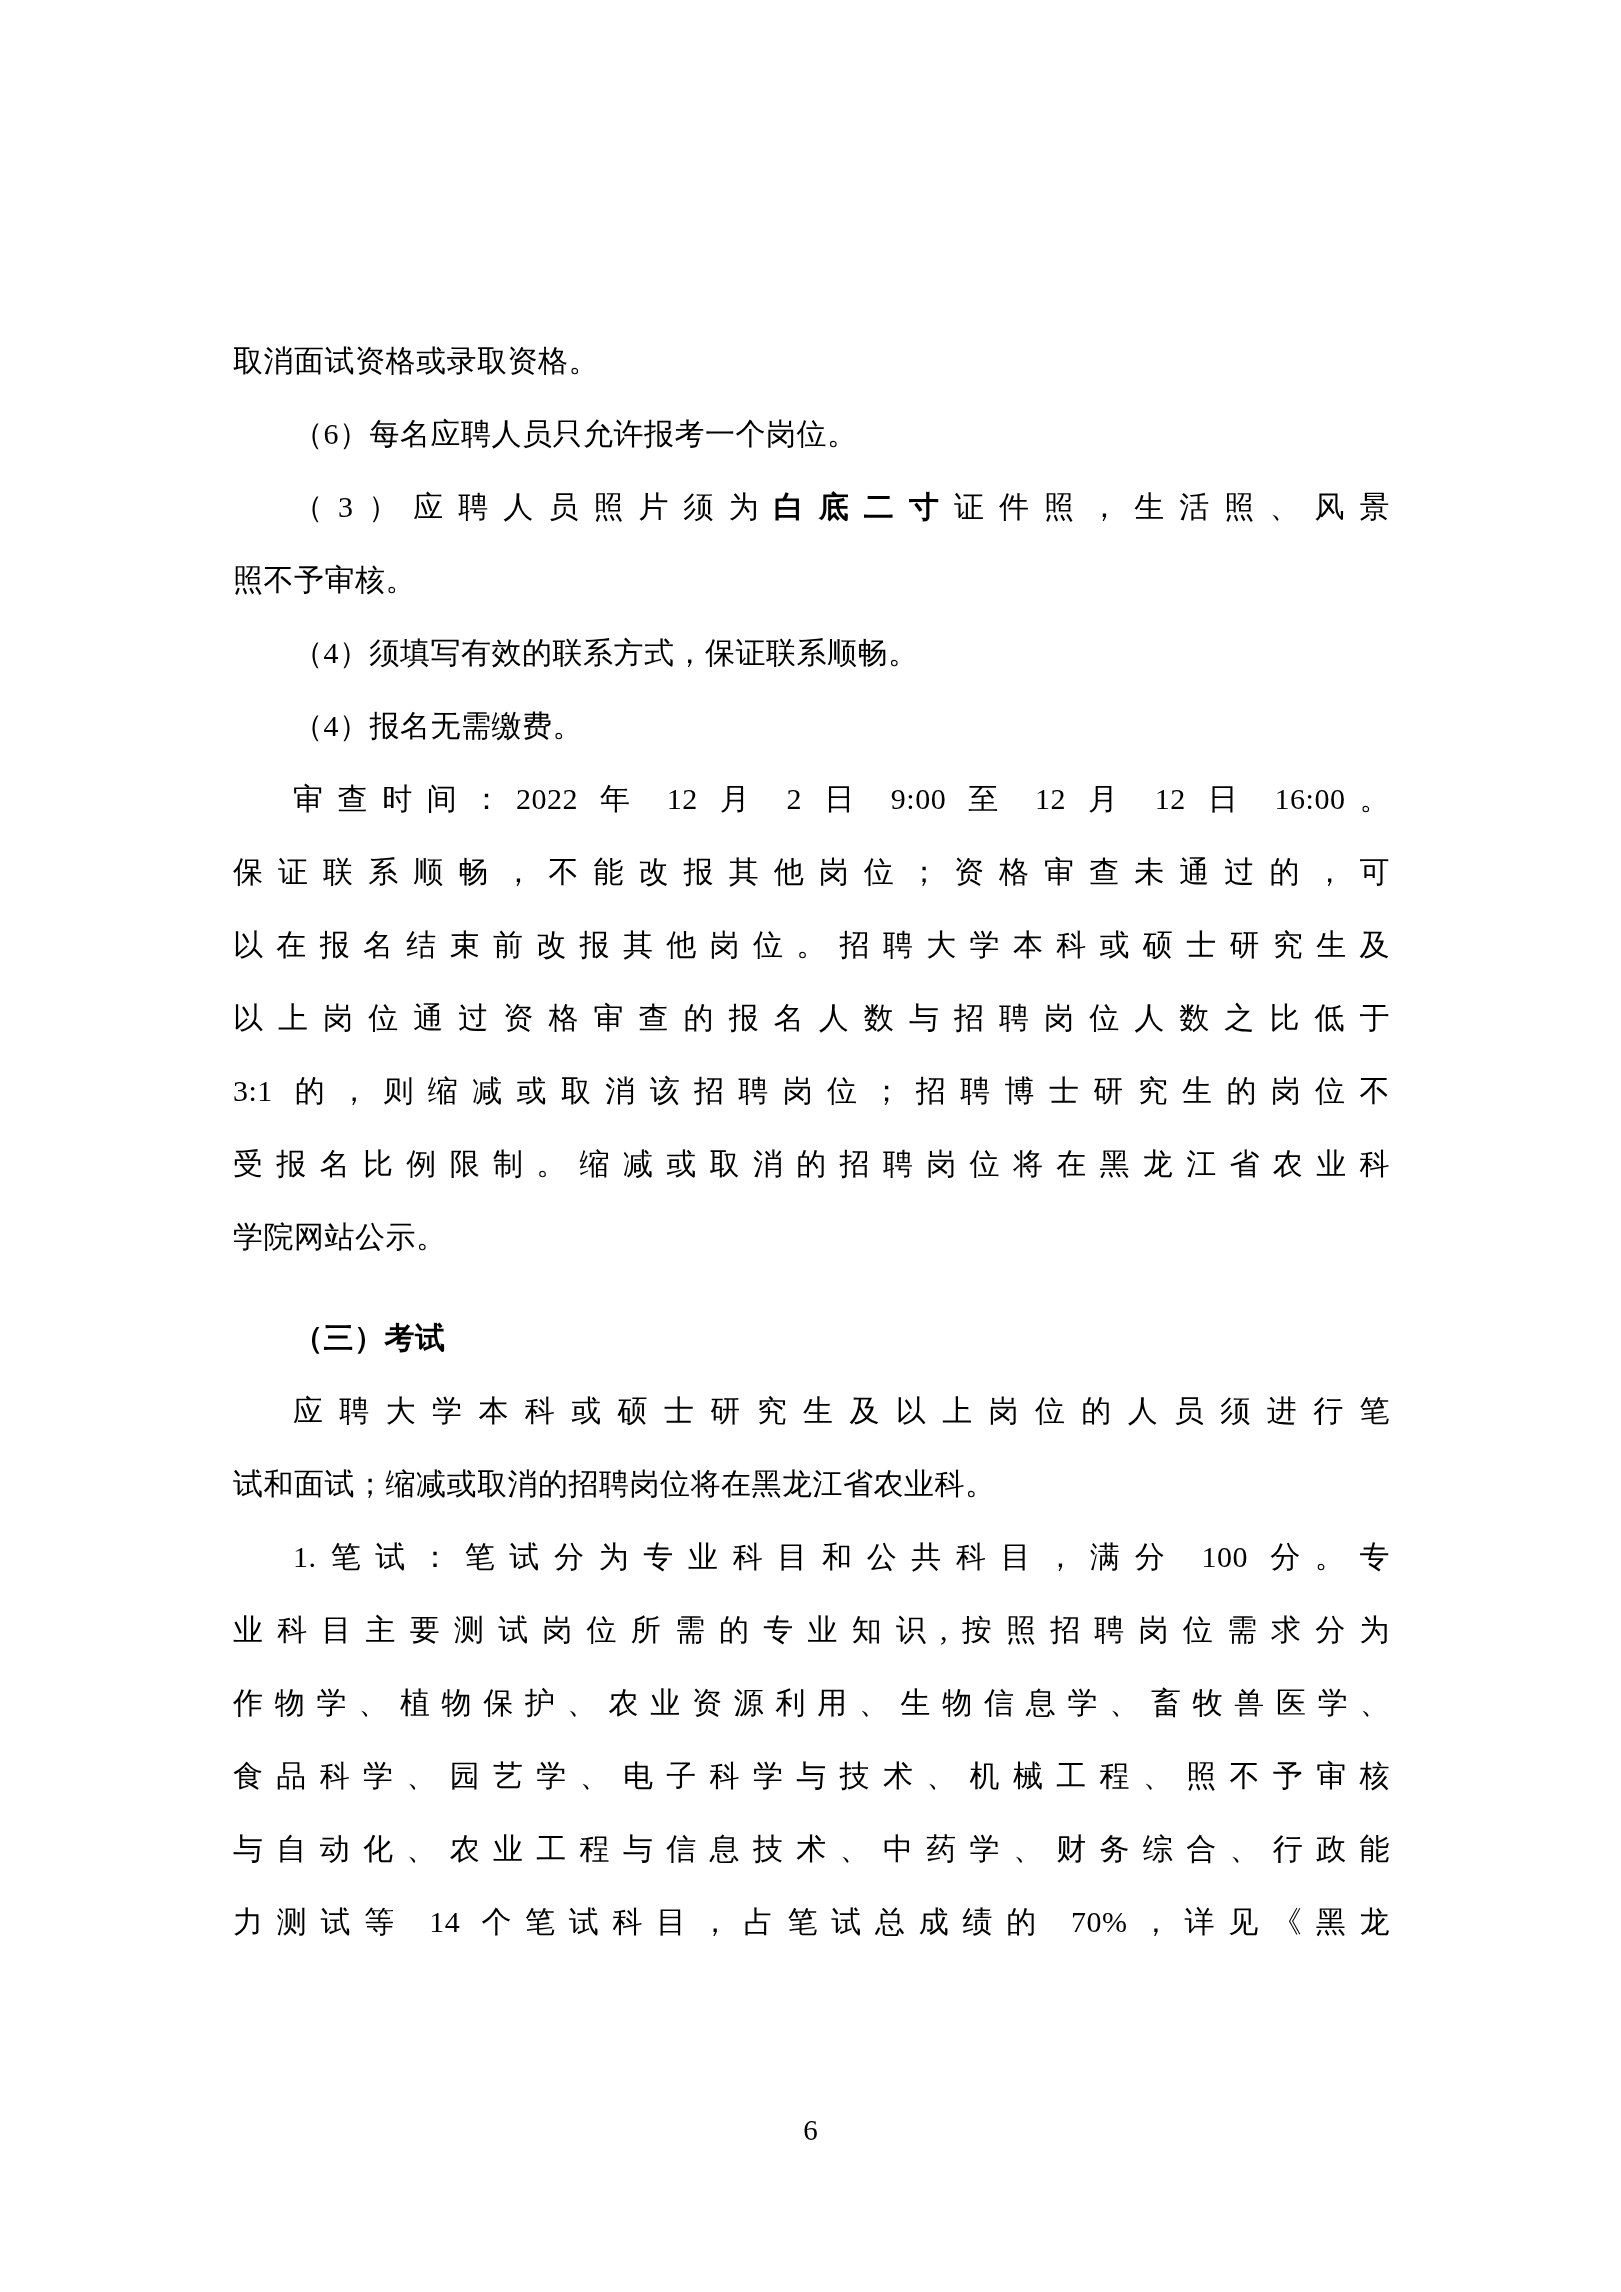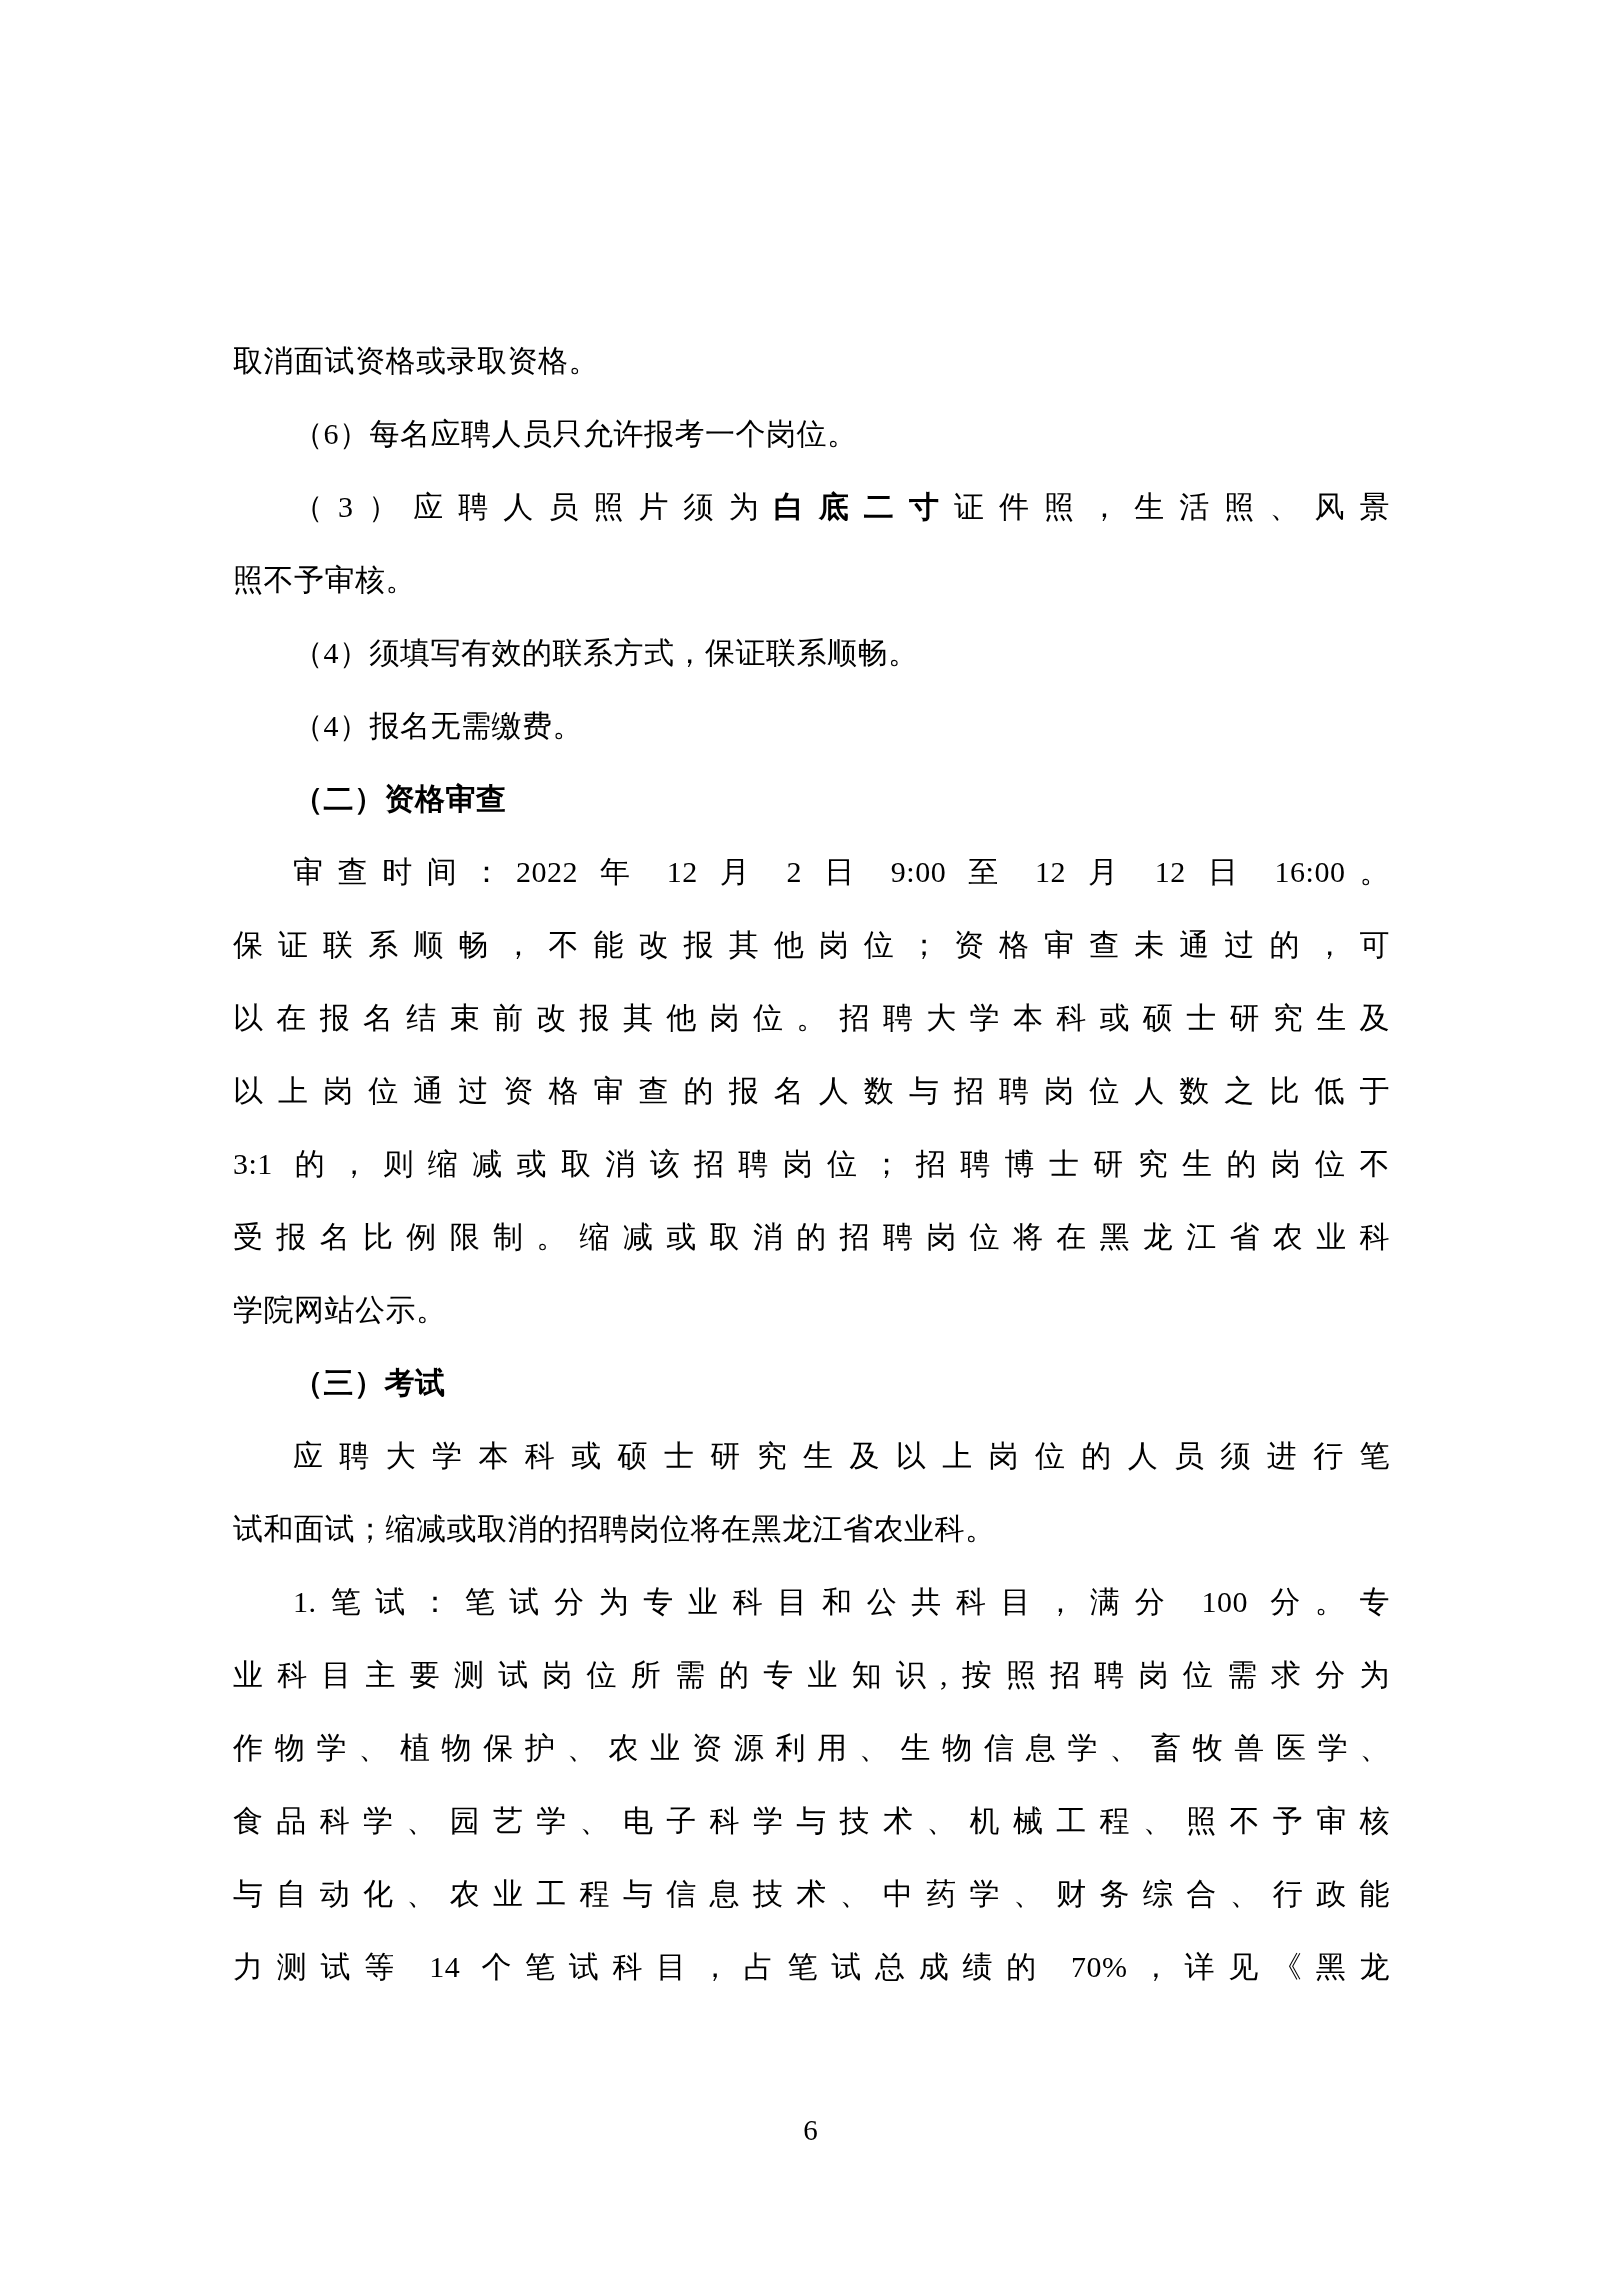--- a/index.html
+++ b/index.html
@@ -25,21 +25,21 @@
     font-size: 30px;
     text-align: left;
     white-space: normal;
     letter-spacing: 0.5px;
   }
   .line.indent { text-indent: 2em; }
   .line.justify {
     text-align: justify;
     text-align-last: justify;
   }
-  .line.bold, .seg-bold { font-weight: bold; }
+  .line.bold, .seg-bold { font-weight: bold; margin-top: 28px; }
   .page-number {
     position: absolute;
     top: 2113px;
     left: 0;
     width: 100%;
     text-align: center;
     font-size: 29px;
     line-height: 35px;
     font-family: "Liberation Serif", "DejaVu Serif", serif;
   }
@@ -48,21 +48,20 @@
 <body>
 
 <div class="page">
   <div class="text-block">
       <div class="line"><span class="seg">取消面试资格或录取资格。</span></div>
       <div class="line indent"><span class="seg">（6）每名应聘人员只允许报考一个岗位。</span></div>
       <div class="line indent justify"><span class="seg">（3）应聘人员照片须为</span><span class="seg-bold">白底二寸</span><span class="seg">证件照，生活照、风景</span></div>
       <div class="line"><span class="seg">照不予审核。</span></div>
       <div class="line indent"><span class="seg">（4）须填写有效的联系方式，保证联系顺畅。</span></div>
       <div class="line indent"><span class="seg">（4）报名无需缴费。</span></div>
-      <div class="line indent bold"><span class="seg">（二）资格审查</span></div>
       <div class="line indent justify"><span class="seg">审查时间：2022 年 12 月 2 日 9:00 至 12 月 12 日 16:00。</span></div>
       <div class="line justify"><span class="seg">保证联系顺畅，不能改报其他岗位；资格审查未通过的，可</span></div>
       <div class="line justify"><span class="seg">以在报名结束前改报其他岗位。招聘大学本科或硕士研究生及</span></div>
       <div class="line justify"><span class="seg">以上岗位通过资格审查的报名人数与招聘岗位人数之比低于</span></div>
       <div class="line justify"><span class="seg">3:1 的，则缩减或取消该招聘岗位；招聘博士研究生的岗位不</span></div>
       <div class="line justify"><span class="seg">受报名比例限制。缩减或取消的招聘岗位将在黑龙江省农业科</span></div>
       <div class="line"><span class="seg">学院网站公示。</span></div>
       <div class="line indent bold"><span class="seg">（三）考试</span></div>
       <div class="line indent justify"><span class="seg">应聘大学本科或硕士研究生及以上岗位的人员须进行笔</span></div>
       <div class="line"><span class="seg">试和面试；缩减或取消的招聘岗位将在黑龙江省农业科。</span></div>

